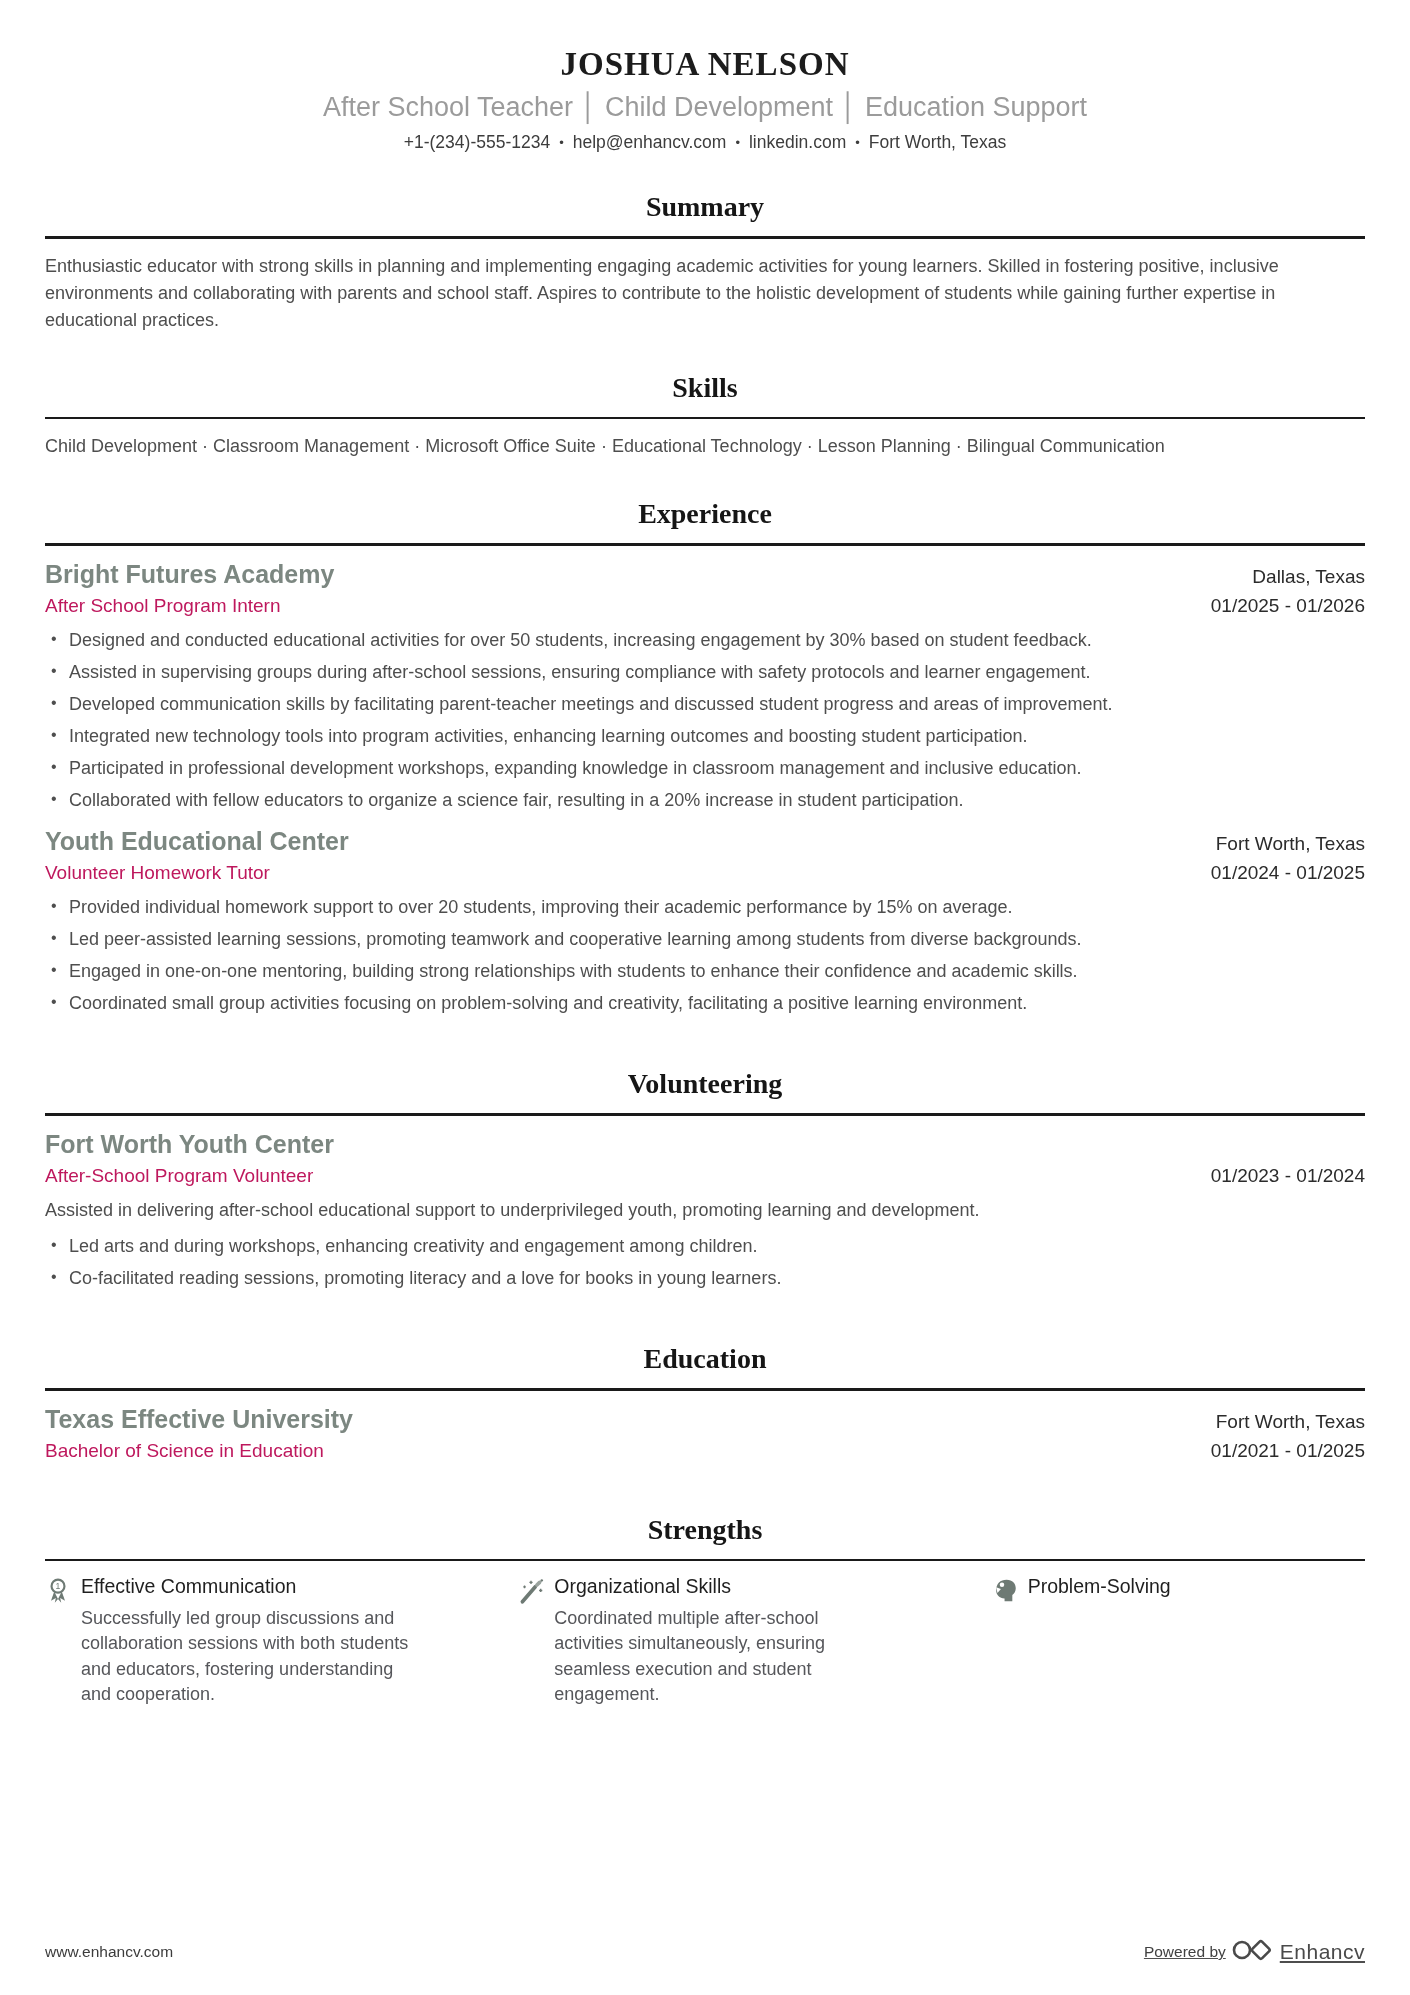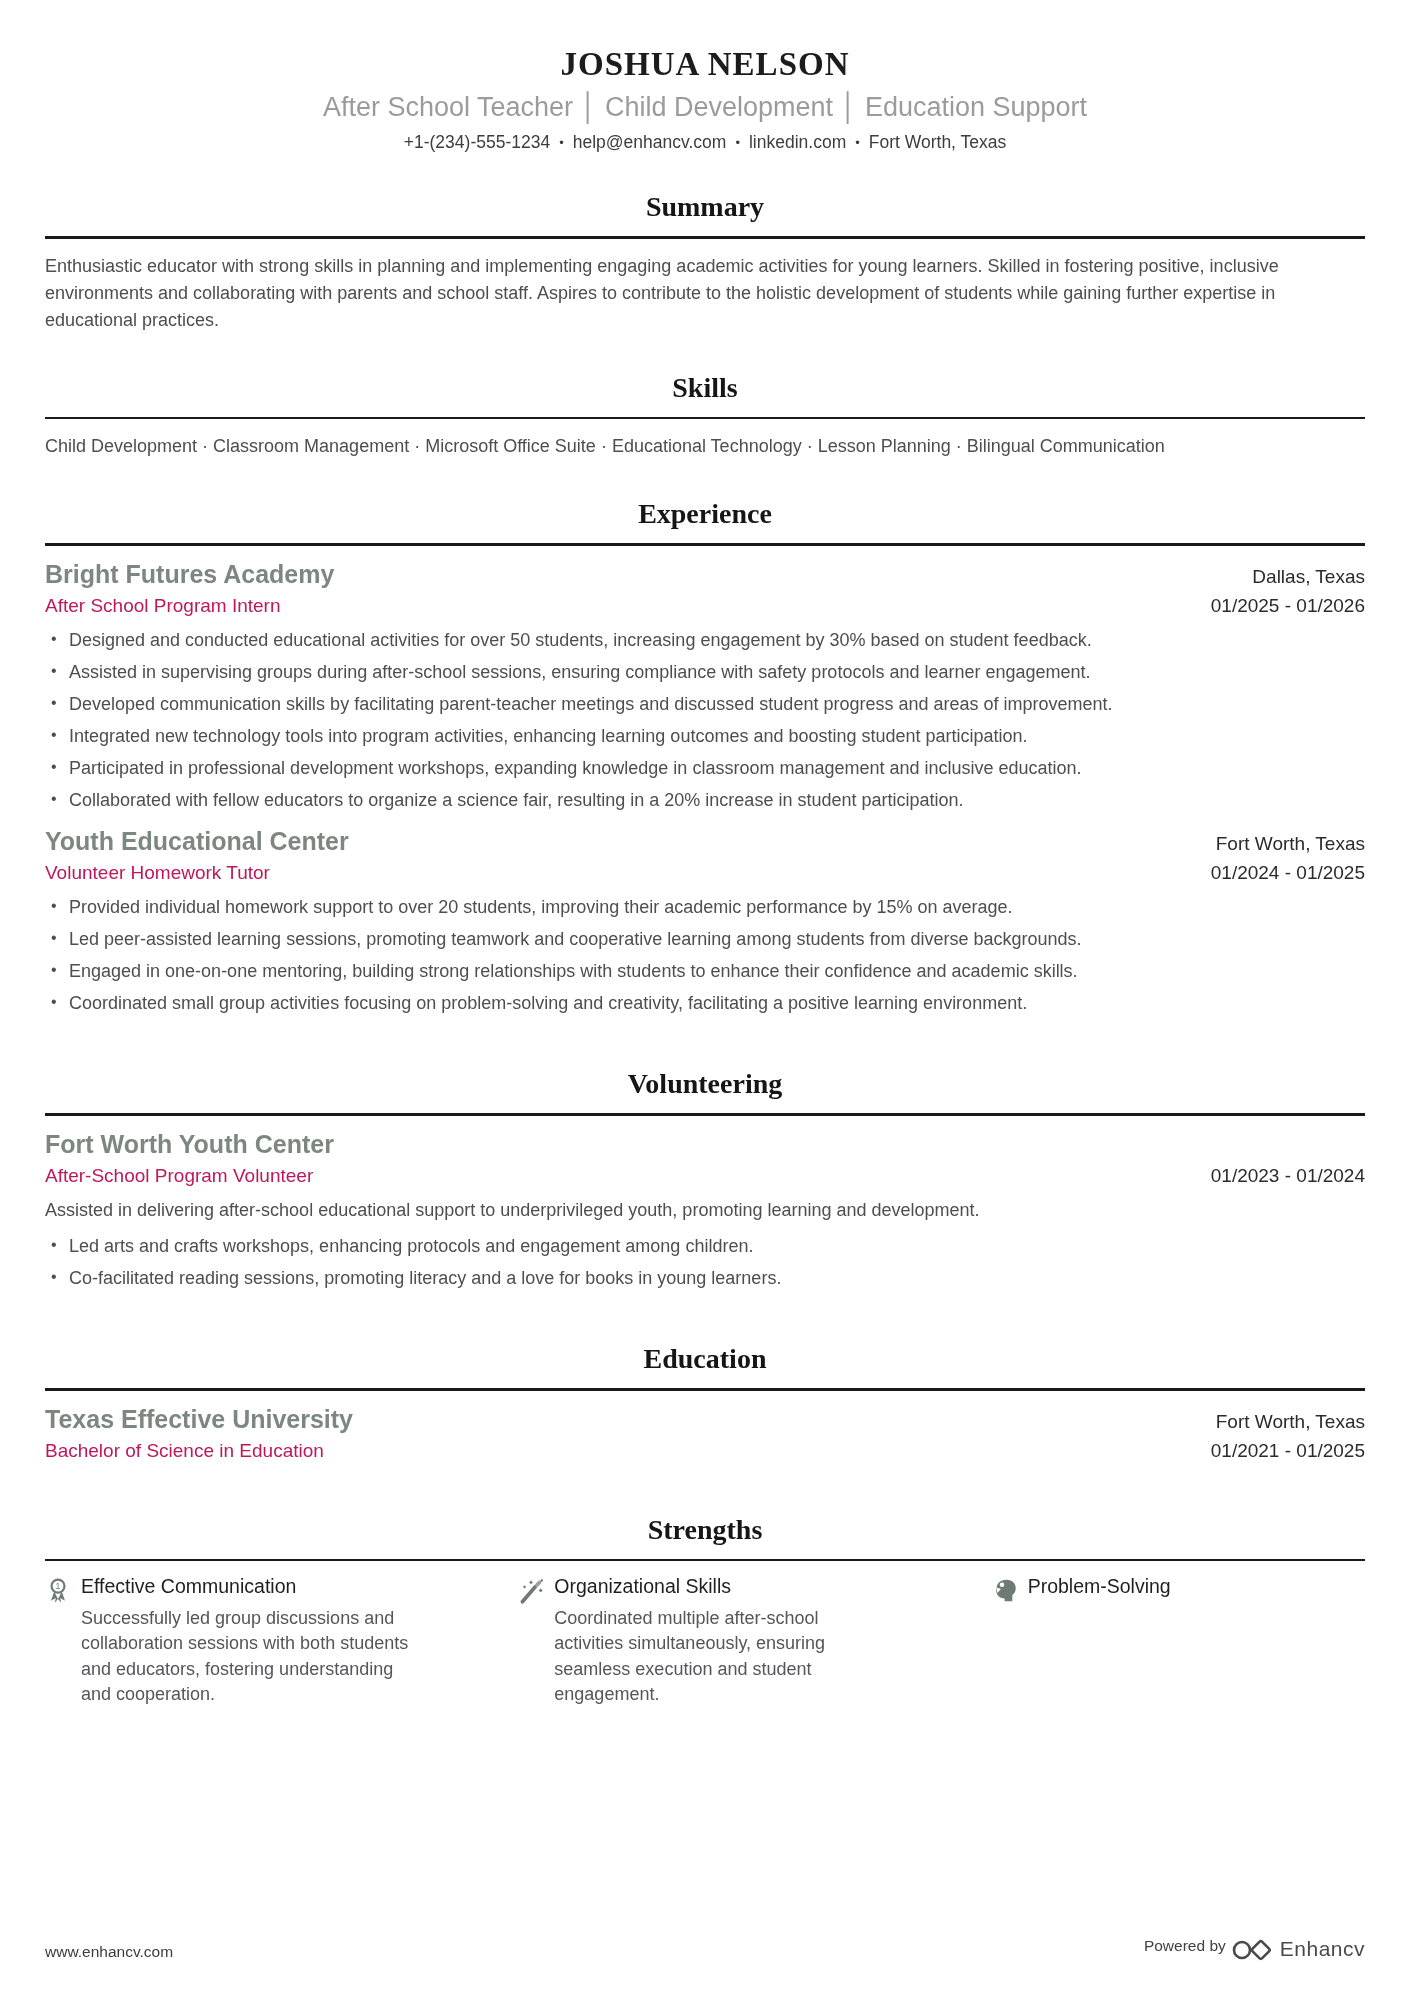--- a/index.html
+++ b/index.html
@@ -49,21 +49,21 @@
   
   .strengths-grid { display:grid; grid-template-columns:repeat(3,1fr); column-gap:100px; margin-top:4px; }
   .strength { display:flex; align-items:flex-start; }
   .strength .s-icon { flex:0 0 26px; margin-right:10px; margin-top:2px; }
   .strength .s-body { flex:1; }
   .s-title { font-size:19.5px; color:#1f1f1f; margin-bottom:8px; }
   .s-text { font-size:18px; line-height:1.4; color:#55565a; }
   
   .footer { margin-top:auto; display:flex; justify-content:space-between; align-items:center; }
   .footer-site { font-size:15.5px; color:#3c3c3c; text-decoration:none; }
-  .footer-brand { display:flex; align-items:flex-start; gap:4px; }
+  .footer-brand { display:flex; align-items:center; gap:4px;text-decoration:underline; }
   .powered-by { font-size:15.5px; color:#414141; }
   .brand-name { font-size:21px; color:#4a4a4a; letter-spacing:0.5px; }
 </style>
 </head>
 <body>
 
 <div class="header">
   <div class="name">JOSHUA NELSON</div>
   <div class="tagline">After School Teacher │ Child Development │ Education Support</div>
   <div class="contact-line">
@@ -131,21 +131,21 @@
   <div class="entry">
     <div class="entry-line">
       <span class="company">Fort Worth Youth Center</span>
     </div>
     <div class="role-line">
       <span class="role">After-School Program Volunteer</span>
       <span class="dates">01/2023 - 01/2024</span>
     </div>
     <p class="entry-desc">Assisted in delivering after-school educational support to underprivileged youth, promoting learning and development.</p>
     <ul class="bullets">
-      <li>Led arts and crafts workshops, enhancing protocols and engagement among children.</li>
+      <li>Led arts and during workshops, enhancing creativity and engagement among children.</li>
       <li>Co-facilitated reading sessions, promoting literacy and a love for books in young learners.</li>
     </ul>
   </div>
 </div>
 
 <div>
   <div class="section-title">Education</div>
   <div class="rule"></div>
 
   <div class="entry">

